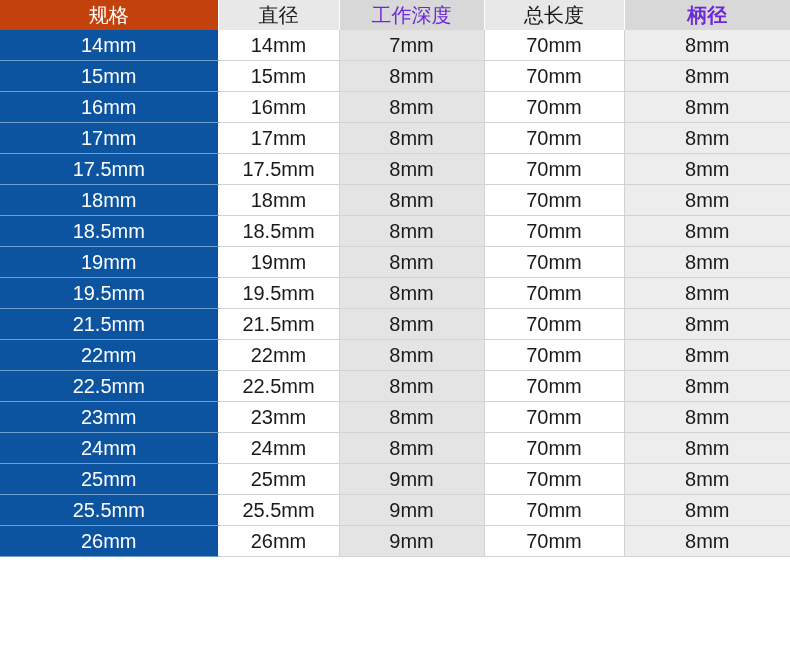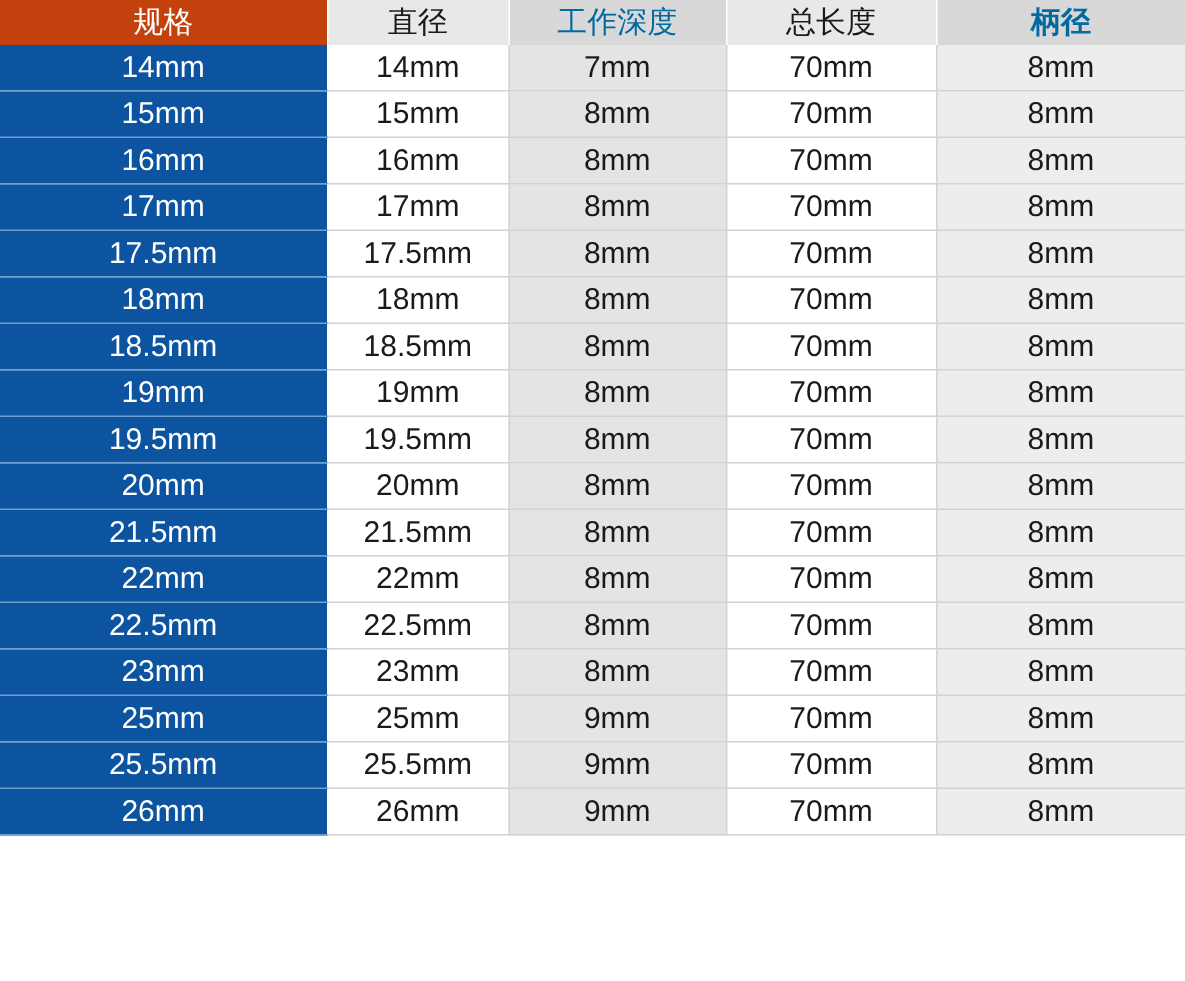--- a/index.html
+++ b/index.html
@@ -46,21 +46,21 @@
     color: #ffffff;
     border-right: 1px solid #ffffff;
   }
   thead th.head-light {
     background: #e8e8e8;
     color: #1a1a1a;
     border-right: 1px solid #ffffff;
   }
   thead th.head-mid {
     background: #d8d8d8;
-    color: #0369a1;
+    color: #6d28d9;
     border-right: 1px solid #ffffff;
   }
   thead th.last { border-right: none; font-weight: bold; }
 
   tbody td.col-spec {
     background: #0d54a0;
     color: #ffffff;
     font-size: 20px;
     border-bottom: 1px solid #6fa0d0;
     border-right: 1px solid #ffffff;
@@ -161,27 +161,20 @@
         <td class="col-grayer last">8mm</td>
       </tr>
       <tr>
         <td class="col-spec">19.5mm</td>
         <td class="col-white">19.5mm</td>
         <td class="col-gray">8mm</td>
         <td class="col-white">70mm</td>
         <td class="col-grayer last">8mm</td>
       </tr>
       <tr>
-        <td class="col-spec">20mm</td>
-        <td class="col-white">20mm</td>
-        <td class="col-gray">8mm</td>
-        <td class="col-white">70mm</td>
-        <td class="col-grayer last">8mm</td>
-      </tr>
-      <tr>
         <td class="col-spec">21.5mm</td>
         <td class="col-white">21.5mm</td>
         <td class="col-gray">8mm</td>
         <td class="col-white">70mm</td>
         <td class="col-grayer last">8mm</td>
       </tr>
       <tr>
         <td class="col-spec">22mm</td>
         <td class="col-white">22mm</td>
         <td class="col-gray">8mm</td>
@@ -191,20 +184,27 @@
       <tr>
         <td class="col-spec">22.5mm</td>
         <td class="col-white">22.5mm</td>
         <td class="col-gray">8mm</td>
         <td class="col-white">70mm</td>
         <td class="col-grayer last">8mm</td>
       </tr>
       <tr>
         <td class="col-spec">23mm</td>
         <td class="col-white">23mm</td>
+        <td class="col-gray">8mm</td>
+        <td class="col-white">70mm</td>
+        <td class="col-grayer last">8mm</td>
+      </tr>
+      <tr>
+        <td class="col-spec">24mm</td>
+        <td class="col-white">24mm</td>
         <td class="col-gray">8mm</td>
         <td class="col-white">70mm</td>
         <td class="col-grayer last">8mm</td>
       </tr>
       <tr>
         <td class="col-spec">25mm</td>
         <td class="col-white">25mm</td>
         <td class="col-gray">9mm</td>
         <td class="col-white">70mm</td>
         <td class="col-grayer last">8mm</td>

